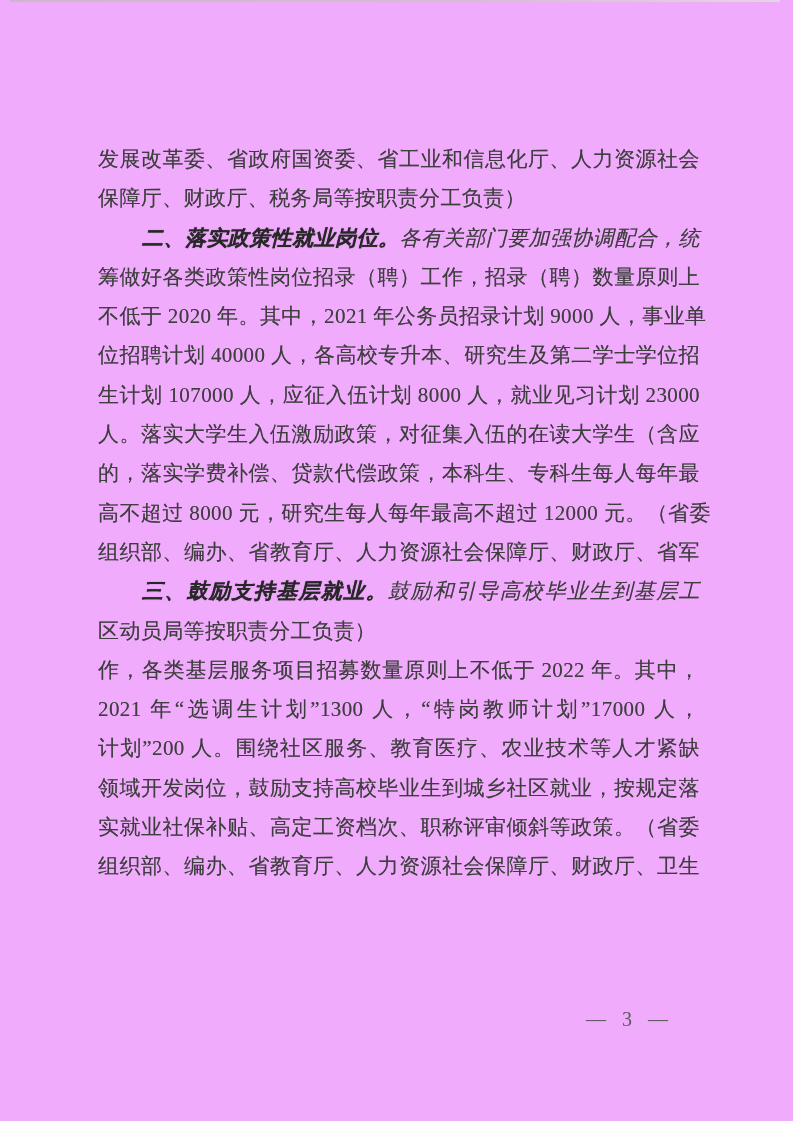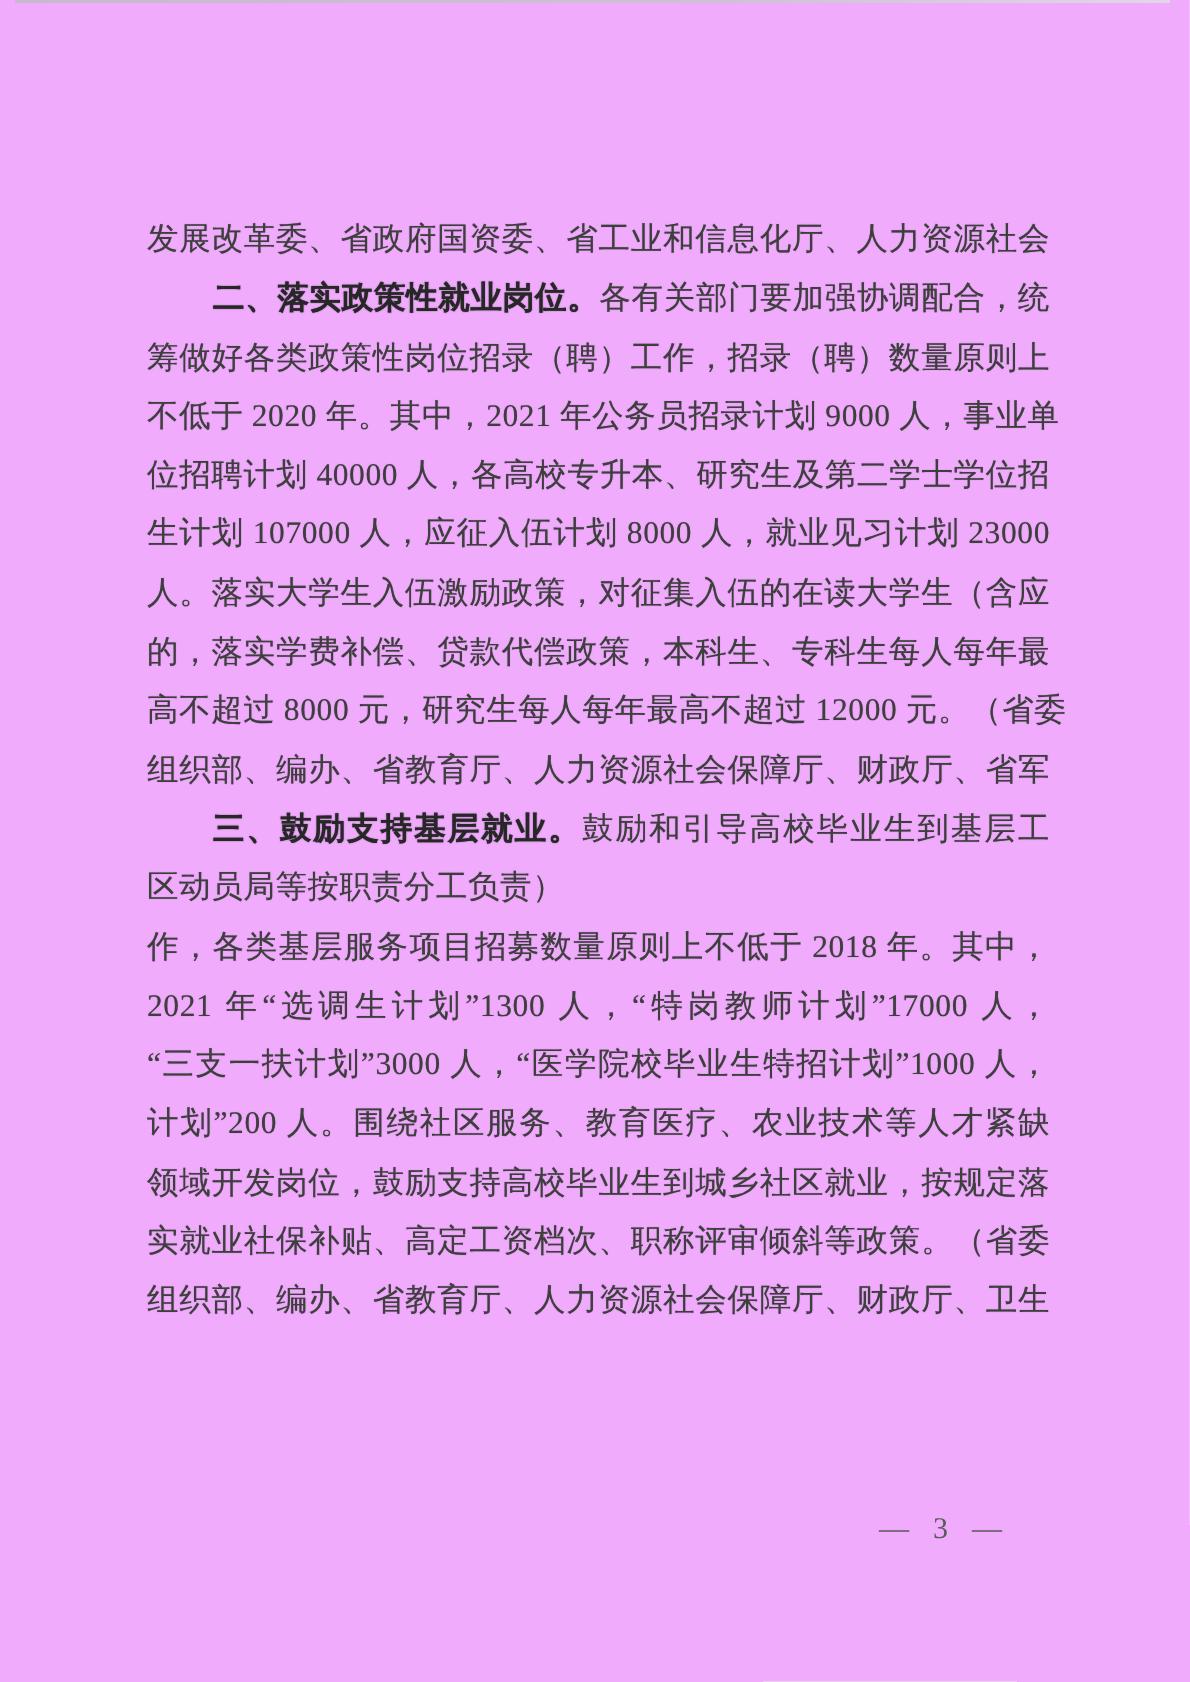--- a/index.html
+++ b/index.html
@@ -43,20 +43,21 @@
     text-align-last: justify;
     white-space: nowrap;
     text-shadow: 0 0 0.6px rgba(62,62,62,0.55);
   }
   .line.short {
     text-align: left;
     text-align-last: auto;
   }
   .line.indent {
     padding-left: 44px;
+    font-style: italic;
   }
   .line b.heading {
     font-weight: 700;
     color: #272727;
     text-shadow: 0 0 0.8px rgba(20,20,20,0.8);
   }
   .page-number {
     position: absolute;
     top: 1006px;
     left: 586px;
@@ -67,33 +68,33 @@
     line-height: 26px;
   }
 </style>
 </head>
 <body>
 
 <div class="page">
   <div class="scan-edge"></div>
   <div class="text-block">
       <div class="line"><span>发展改革委、省政府国资委、省工业和信息化厅、人力资源社会</span></div>
+      <div class="line short"><span>保障厅、财政厅、税务局等按职责分工负责）</span></div>
       <div class="line indent"><b class="heading">二、落实政策性就业岗位。</b><span>各有关部门要加强协调配合，统</span></div>
       <div class="line"><span>筹做好各类政策性岗位招录（聘）工作，招录（聘）数量原则上</span></div>
       <div class="line"><span>不低于 2020 年。其中，2021 年公务员招录计划 9000 人，事业单</span></div>
       <div class="line"><span>位招聘计划 40000 人，各高校专升本、研究生及第二学士学位招</span></div>
       <div class="line"><span>生计划 107000 人，应征入伍计划 8000 人，就业见习计划 23000</span></div>
       <div class="line"><span>人。落实大学生入伍激励政策，对征集入伍的在读大学生（含应</span></div>
       <div class="line"><span>的，落实学费补偿、贷款代偿政策，本科生、专科生每人每年最</span></div>
       <div class="line"><span>高不超过 8000 元，研究生每人每年最高不超过 12000 元。（省委</span></div>
       <div class="line"><span>组织部、编办、省教育厅、人力资源社会保障厅、财政厅、省军</span></div>
       <div class="line indent"><b class="heading">三、鼓励支持基层就业。</b><span>鼓励和引导高校毕业生到基层工</span></div>
       <div class="line short"><span>区动员局等按职责分工负责）</span></div>
-      <div class="line"><span>作，各类基层服务项目招募数量原则上不低于 2018 年。其中，</span></div>
+      <div class="line"><span>作，各类基层服务项目招募数量原则上不低于 2022 年。其中，</span></div>
       <div class="line"><span>2021 年“选调生计划”1300 人，“特岗教师计划”17000 人，</span></div>
-      <div class="line"><span>“三支一扶计划”3000 人，“医学院校毕业生特招计划”1000 人，</span></div>
       <div class="line"><span>计划”200 人。围绕社区服务、教育医疗、农业技术等人才紧缺</span></div>
       <div class="line"><span>领域开发岗位，鼓励支持高校毕业生到城乡社区就业，按规定落</span></div>
       <div class="line"><span>实就业社保补贴、高定工资档次、职称评审倾斜等政策。（省委</span></div>
       <div class="line"><span>组织部、编办、省教育厅、人力资源社会保障厅、财政厅、卫生</span></div>
     </div>
   <div class="page-number">— 3 —</div>
 </div>
 
 </body></html>

